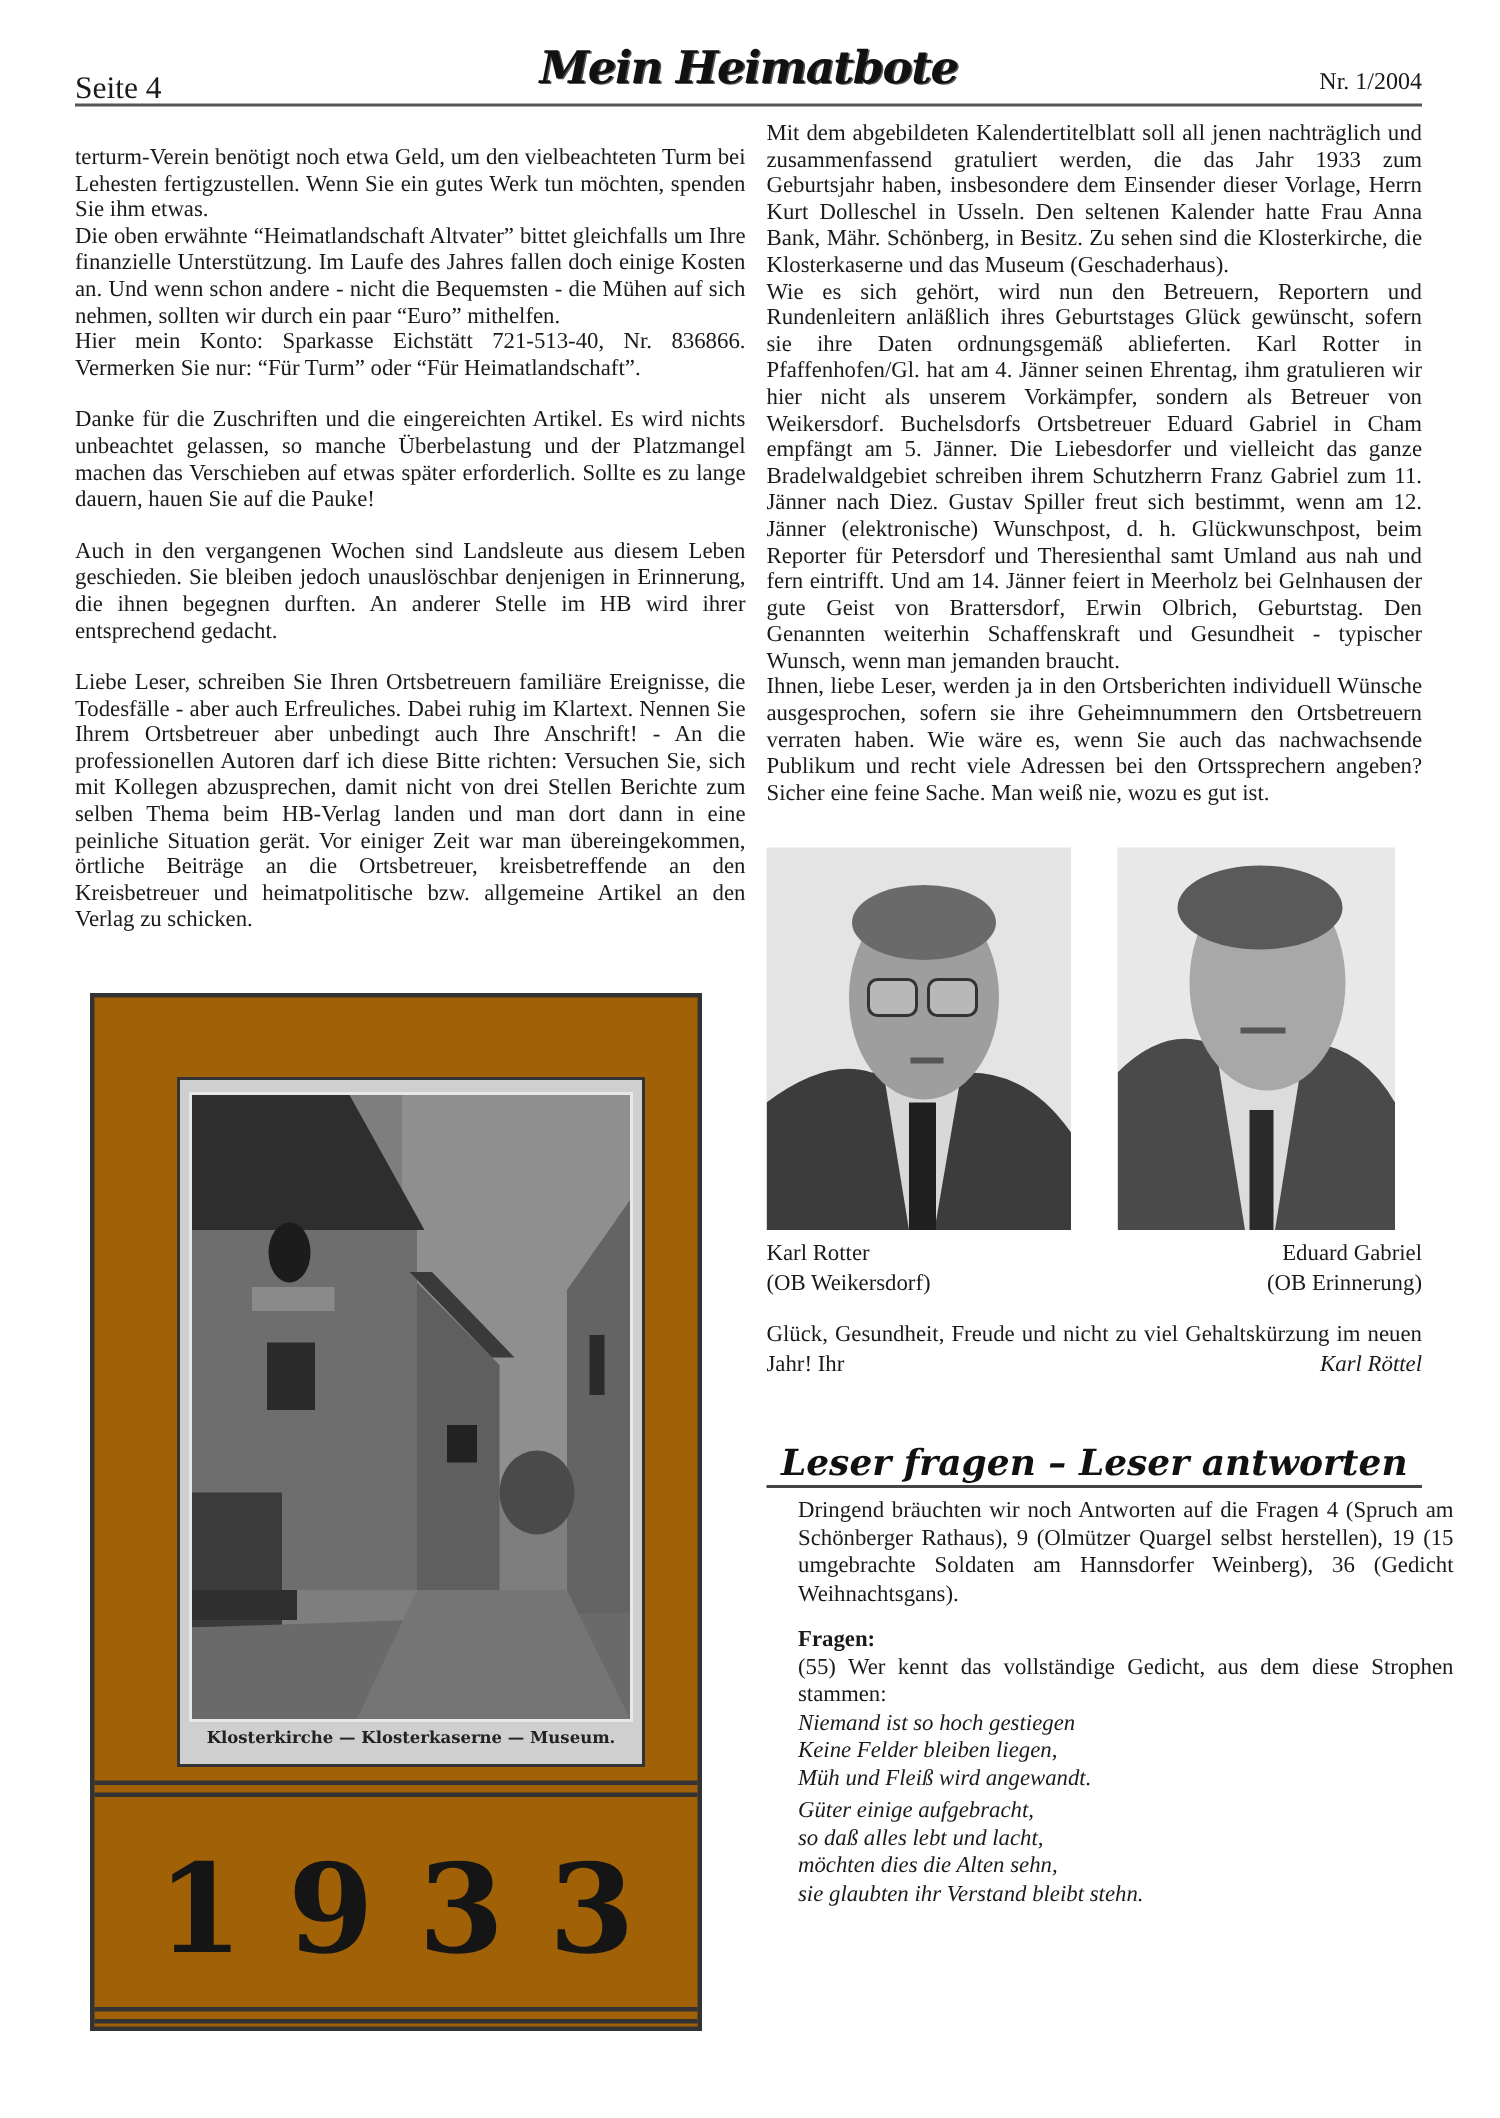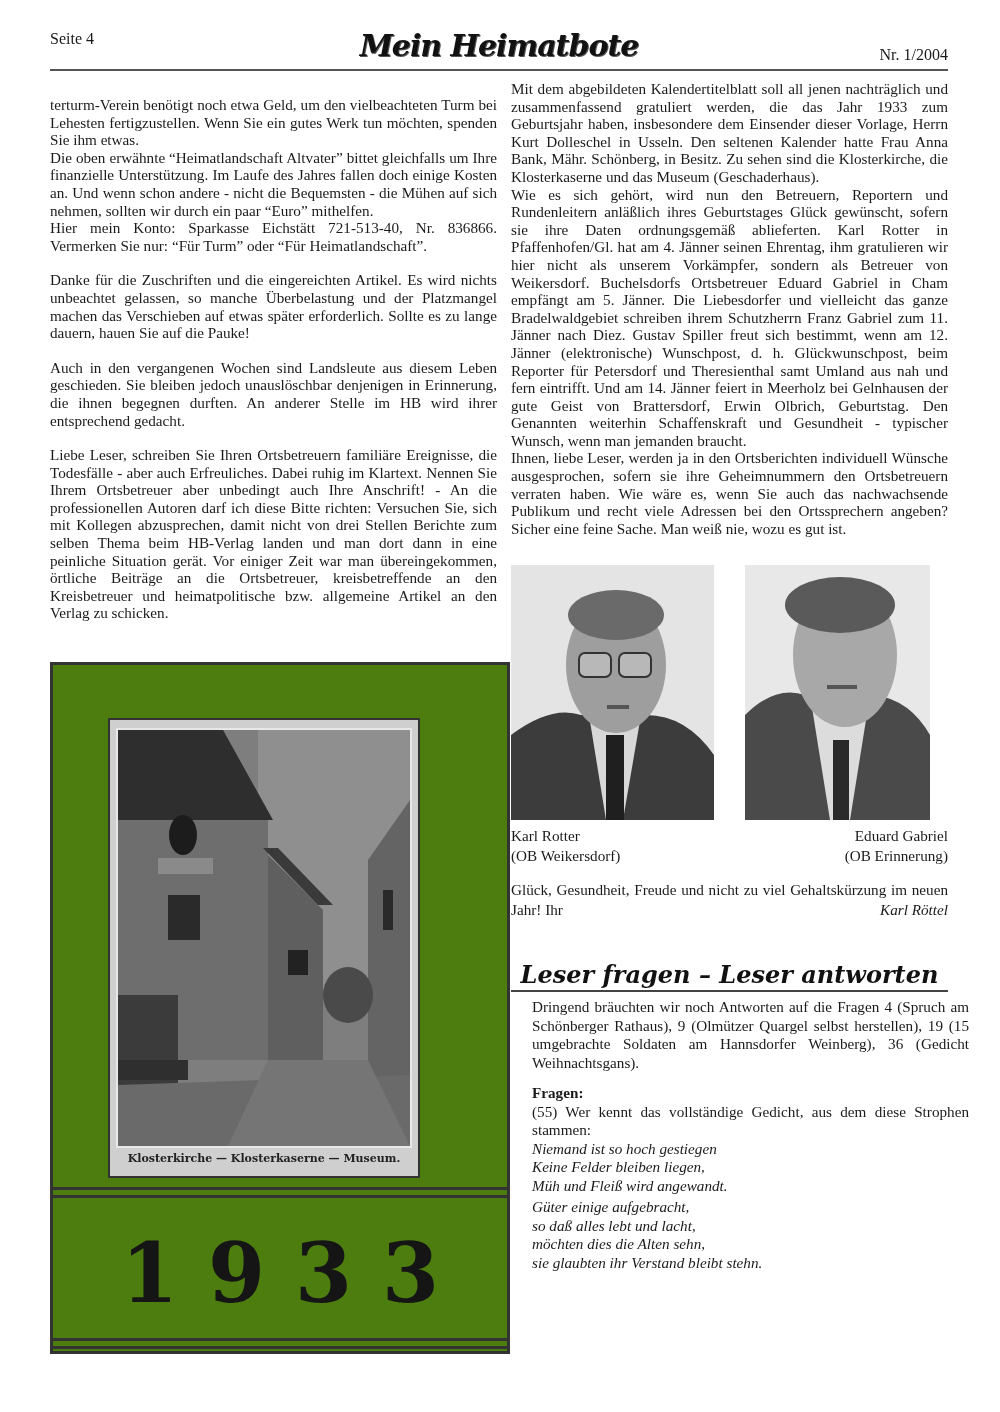--- a/index.html
+++ b/index.html
@@ -1,33 +1,33 @@
 <!DOCTYPE html>
 <html><head>
 <meta charset="utf-8">
 <style>
   html, body { margin: 0; padding: 0; background: #ffffff; }
   body { width: 1000px; height: 1412px; position: relative; overflow: hidden;
          font-family: "Liberation Serif", "DejaVu Serif", serif; color: #1a1a1a; }
   .header { position: absolute; left: 50px; top: 28px; width: 898px; height: 40px; }
-  .page-num { position: absolute; left: 0; top: 2px; font-size: 16px; }
+  .page-num { position: absolute; left: 0; top: 18px; font-size: 21px; }
   .issue-num { position: absolute; right: 0; top: 18px; font-size: 16px; }
   .masthead { position: absolute; left: 50%; transform: translateX(-50%); top: 0px;
               font-family: "DejaVu Serif", serif; font-weight: bold; font-style: italic;
               font-size: 30px; letter-spacing: -1px; color: #111; text-shadow: 1px 1px 0 #555; white-space: nowrap; }
   .header-rule { position: absolute; left: 50px; top: 69px; width: 898px; height: 2px; background: #555; }
 
   .col { position: absolute; font-size: 15.2px; line-height: 17.6px; text-align: justify; }
   .col-left { left: 50px; top: 96px; width: 447px; }
   .col-right { left: 511px; top: 80px; width: 437px; }
   .col p { margin: 0; }
   .col p.gap { margin-top: 17px; }
 
-  .calendar { position: absolute; left: 50px; top: 662px; width: 460px; height: 692px;
-              background: #4d7c0f; border: 3px solid #333; box-sizing: border-box; }
+  .calendar { position: absolute; left: 60px; top: 662px; width: 408px; height: 692px;
+              background: #a16207; border: 3px solid #333; box-sizing: border-box; }
   .cal-inner-frame { position: absolute; left: 55px; top: 53px; width: 312px; height: 460px;
                      border: 2px solid #333; background: #cfcfcf; box-sizing: border-box; }
   .cal-picture { position: absolute; left: 6px; top: 8px; width: 296px; height: 420px;
                  border: 2px solid #e8e8e8; box-sizing: border-box; overflow: hidden;
                  background: linear-gradient(180deg, #8a8a8a 0%, #777 40%, #5a5a5a 70%, #6c6c6c 100%); }
   .cal-caption { position: absolute; left: 0; top: 432px; width: 100%; text-align: center;
                  font-family: "DejaVu Serif", serif; font-weight: bold; font-size: 11px; color: #222; }
   .cal-rule1 { position: absolute; left: 0; top: 522px; width: 100%; height: 3px; background: #333; }
   .cal-rule2 { position: absolute; left: 0; top: 530px; width: 100%; height: 3px; background: #333; }
   .cal-year { position: absolute; left: 0; top: 560px; width: 100%; text-align: center;

